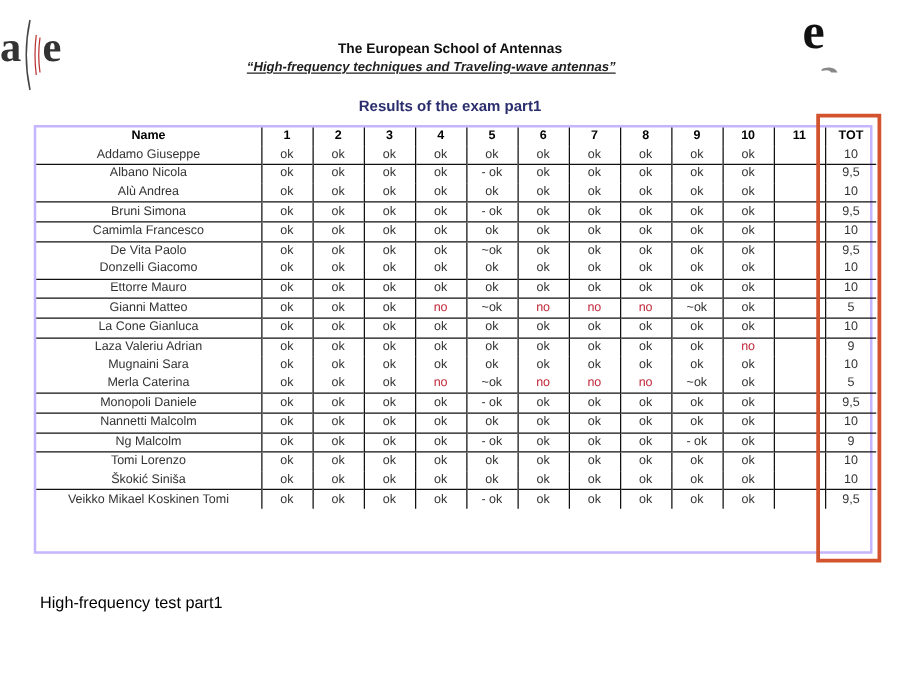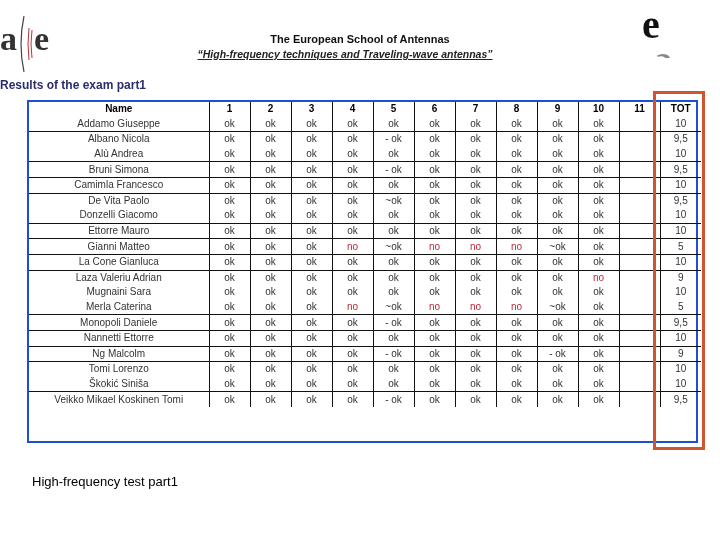--- a/index.html
+++ b/index.html
@@ -18,26 +18,26 @@
     .logo-right { position: absolute; left: 640px; top: 8px; width: 80px; height: 50px; }
     .header-title {
       position: absolute; left: 0; width: 720px; top: 33px; text-align: center;
       font-size: 11px; font-weight: bold; color: #111;
     }
     .header-sub {
       position: absolute; left: 0; width: 690px; top: 48px; text-align: center;
       font-size: 10.5px; font-style: italic; font-weight: bold; color: #222; text-decoration: underline;
     }
     .results-title {
-      position: absolute; left: 0; width: 720px; top: 78px; text-align: left;
+      position: absolute; left: 0; width: 720px; top: 78px; text-align: center;
       font-size: 12px; font-weight: bold; color: #2b2e6e;
     }
     .table-wrap {
       position: absolute; left: 27px; top: 100px; width: 671px; height: 343px;
-      border: 2px solid #1d4ed8; box-sizing: border-box; background: #fff;
+      border: 2px solid #c4b5fd; box-sizing: border-box; background: #fff;
     }
     table { border-collapse: collapse; width: 100%; table-layout: fixed; }
     th, td {
       height: 14.6px; padding: 0; text-align: center; font-size: 10px; line-height: 14px;
       border-left: 1px solid #111; color: #333; white-space: nowrap; overflow: hidden;
     }
     th:first-child, td:first-child { border-left: none; }
     th { font-weight: bold; color: #000; }
     tr.sep td { border-top: 1px solid #111; }
     td.no { color: #c0283a; }
@@ -313,21 +313,21 @@
           <td>- ok</td>
           <td>ok</td>
           <td>ok</td>
           <td>ok</td>
           <td>ok</td>
           <td>ok</td>
           <td></td>
           <td>9,5</td>
         </tr>
         <tr class="sep">
-          <td>Nannetti Ettorre</td>
+          <td>Nannetti Malcolm</td>
           <td>ok</td>
           <td>ok</td>
           <td>ok</td>
           <td>ok</td>
           <td>ok</td>
           <td>ok</td>
           <td>ok</td>
           <td>ok</td>
           <td>ok</td>
           <td>ok</td>

